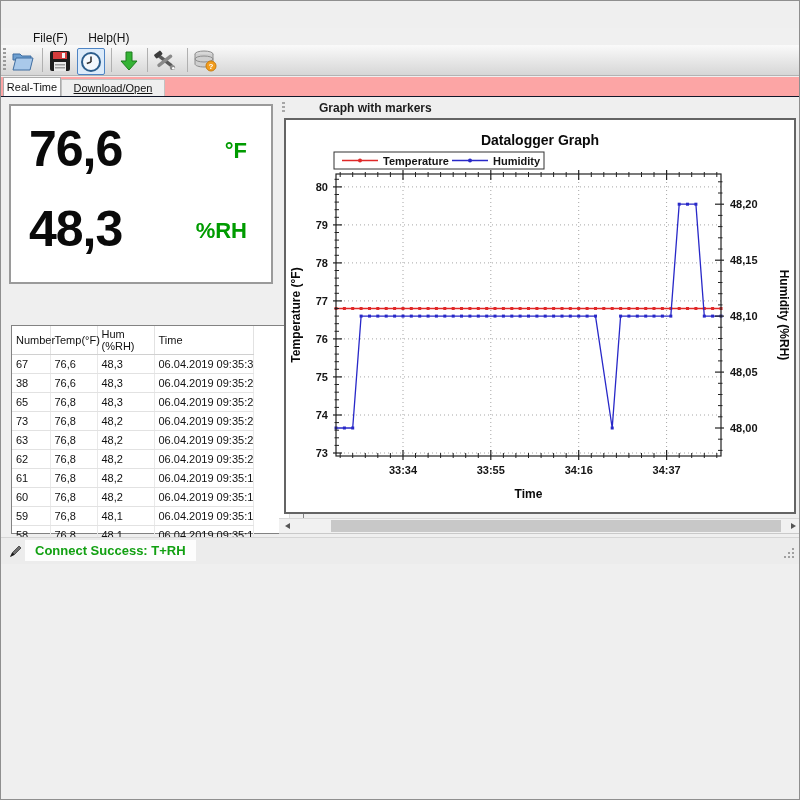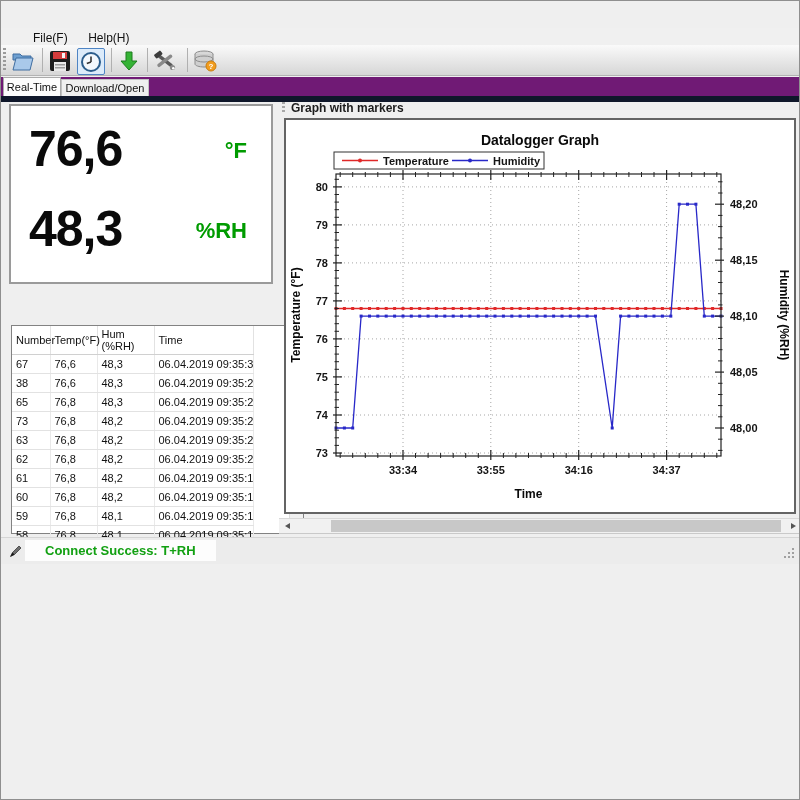--- a/index.html
+++ b/index.html
@@ -13,24 +13,24 @@
   
   .menubar{position:absolute;left:0;top:27px;width:100%;height:17px;background:#f0f0f0;padding-left:24px;}
   .menu-item{display:inline-block;padding:2px 8px;font-size:12px;color:#111;}
   
   .toolbar{position:absolute;left:0;top:44px;width:100%;height:30px;background:linear-gradient(#fafafa,#d6d6d6);border-bottom:1px solid #b3b3b3;}
   .tb-grip{position:absolute;left:2px;top:3px;width:3px;height:24px;background:repeating-linear-gradient(#9a9a9a 0 2px,transparent 2px 4px);}
   .tb-sep{position:absolute;top:3px;width:1px;height:24px;background:#b0b0b0;}
   .tb-btn{position:absolute;top:3px;width:26px;height:25px;display:flex;align-items:center;justify-content:center;}
   .tb-btn.selected{border:1px solid #4e84c4;background:#dcebfa;border-radius:2px;}
   
-  .tabstrip{position:absolute;left:0;top:76px;width:100%;height:19px;border-bottom:6px solid #0f172a;background:#701a75;}
+  .tabstrip{position:absolute;left:0;top:76px;width:100%;height:19px;border-bottom:1px solid #0f172a;background:#fca5a5;}
   .tab{position:absolute;font-size:11px;color:#111;text-align:center;box-sizing:border-box;}
   .tab.active{left:2px;top:0;width:58px;height:19px;background:#fcfcfc;border:1px solid #ababab;border-bottom:none;line-height:18px;z-index:2;}
-  .tab.inactive{left:60px;top:2px;width:88px;height:17px;background:#efefef;border:1px solid #c2c2c2;border-bottom:none;line-height:16px;}
+  .tab.inactive{left:60px;top:2px;width:104px;height:17px;background:#efefef;border:1px solid #c2c2c2;border-bottom:none;line-height:16px;text-decoration:underline;}
   
   .display-panel{position:absolute;left:8px;top:103px;width:264px;height:180px;background:#fff;border:2px solid #9a9a9a;box-sizing:border-box;}
   .disp-row{position:absolute;left:0;width:100%;height:80px;}
   .disp-value{position:absolute;left:18px;top:0;font-size:50px;font-weight:bold;color:#0a0a0a;letter-spacing:-1px;}
   .disp-unit{position:absolute;right:24px;top:18px;font-size:22px;font-weight:bold;}
   
   .table-wrap{position:absolute;left:10px;top:324px;width:293px;height:209px;background:#fff;border:1px solid #828282;box-sizing:border-box;}
   table.log{border-collapse:collapse;width:241px;table-layout:fixed;}
   table.log th{font-size:11px;font-weight:normal;color:#111;text-align:left;padding:2px 0 2px 4px;border-right:1px solid #e2e2e2;border-bottom:1px solid #d0d0d0;height:14px;}
   table.log td{font-size:11px;color:#111;padding:2px 0 2px 4px;border-right:1px solid #e9e9e9;border-bottom:1px solid #e2e2e2;height:14px;overflow:hidden;white-space:nowrap;}
@@ -38,35 +38,35 @@
   .vs-btn{position:absolute;left:0;width:13px;height:15px;display:flex;align-items:center;justify-content:center;}
   .vs-thumb{position:absolute;left:1px;top:16px;width:11px;height:128px;background:#cdcdcd;}
   .tri{width:0;height:0;border-style:solid;}
   .tri.up{border-width:0 3.5px 5px 3.5px;border-color:transparent transparent #555 transparent;}
   .tri.down{border-width:5px 3.5px 0 3.5px;border-color:#555 transparent transparent transparent;}
   .tri.left{border-width:3.5px 5px 3.5px 0;border-color:transparent #555 transparent transparent;}
   .tri.right{border-width:3.5px 0 3.5px 5px;border-color:transparent transparent transparent #555;}
   
   .graph-header{position:absolute;left:281px;top:99px;height:15px;display:flex;align-items:center;}
   .panel-grip{width:3px;height:12px;margin-right:6px;background:repeating-linear-gradient(#a7a7a7 0 2px,transparent 2px 4px);}
-  .graph-title{font-size:12px;font-weight:bold;color:#1c1c1c;}
+  .graph-title{font-size:12px;font-weight:bold;color:#1c1c1c;margin-left:28px;}
   .chart-panel{position:absolute;left:283px;top:117px;width:512px;height:396px;background:#fff;border:2px solid #646464;box-sizing:border-box;}
   .chart-panel svg{display:block;}
   .tick{font:bold 11px "Liberation Sans",sans-serif;fill:#151515;}
   .ctitle{font:bold 14px "Liberation Sans",sans-serif;fill:#0a0a0a;}
   .axlabel{font:bold 12px "Liberation Sans",sans-serif;fill:#0a0a0a;}
   
   .hscroll{position:absolute;left:278px;top:517px;width:522px;height:14px;background:#f1f1f1;border-top:1px solid #d8d8d8;border-bottom:1px solid #c9c9c9;}
   .hs-btn{position:absolute;top:0;width:14px;height:14px;display:flex;align-items:center;justify-content:center;}
   .hs-btn.left{left:1px}.hs-btn.right{right:1px}
   .hs-thumb{position:absolute;left:52px;top:1px;width:450px;height:12px;background:#c8c8c8;}
   
   .statusbar{position:absolute;left:0;top:536px;width:100%;height:26px;background:#ececec;border-top:1px solid #d5d5d5;}
   .status-icon{position:absolute;left:8px;top:6px;width:14px;height:14px;}
-  .status-chip{position:absolute;left:24px;top:2px;height:21px;background:#fdfdfd;padding:0 20px;display:flex;align-items:center;}
+  .status-chip{position:absolute;left:24px;top:2px;height:21px;background:#fdfdfd;padding:0 10px;display:flex;align-items:center;}
   .status-text{font-size:13px;font-weight:bold;}
   .resize-grip{position:absolute;right:4px;top:8px;width:13px;height:13px;}
 </style>
 </head>
 <body>
 
 <div id="window">
 
 
   <div class="menubar">

